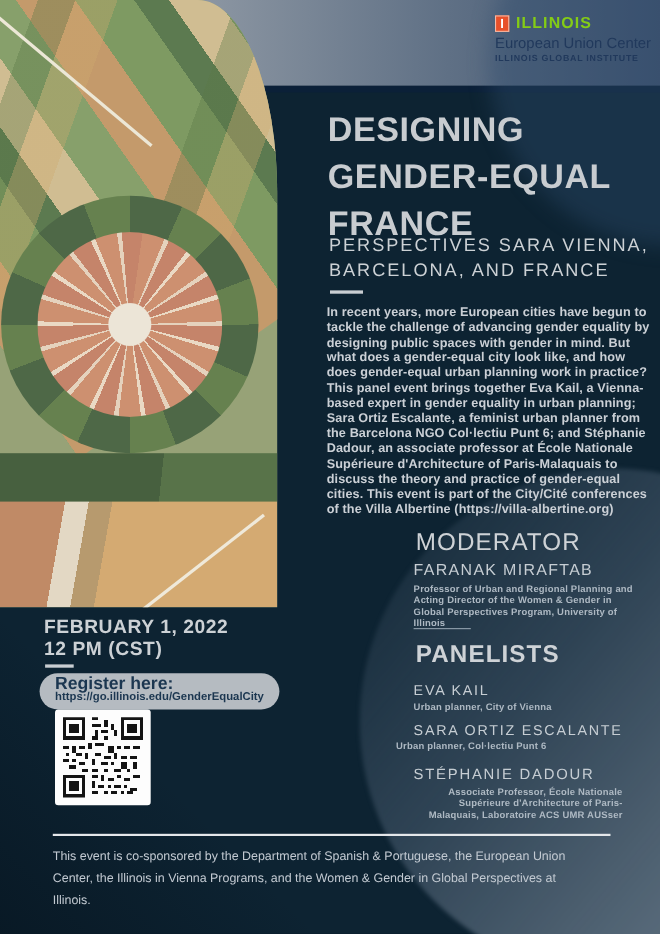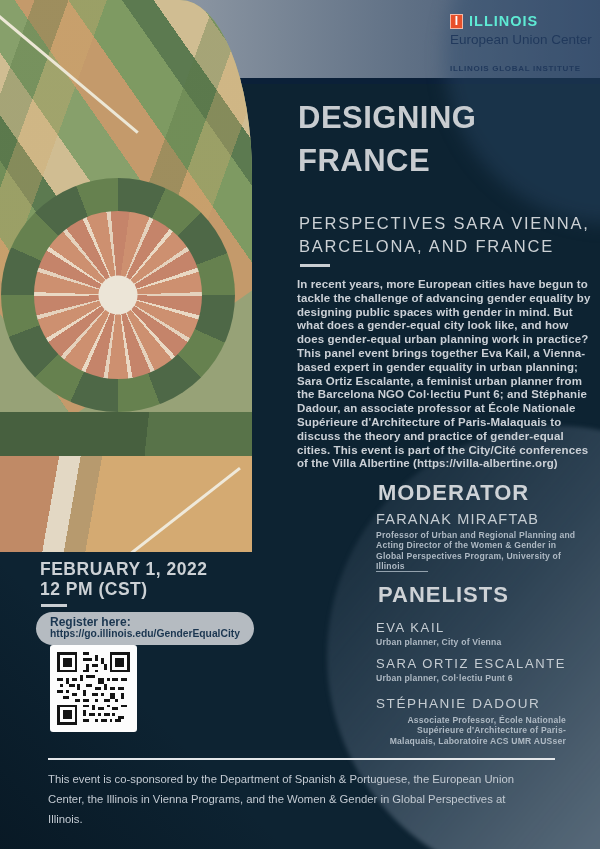--- a/index.html
+++ b/index.html
@@ -17,23 +17,23 @@
   .circle-bottom{position:absolute;left:327px;top:426px;width:460px;height:460px;border-radius:50%;
     background:linear-gradient(130deg,rgba(34,54,71,.15) 0%,rgba(56,76,94,.78) 38%,rgba(88,106,122,.96) 72%,#68788a 100%);
     filter:blur(2px);}
   .shade-bl{position:absolute;left:0;top:560px;width:360px;height:289px;
     background:linear-gradient(45deg,rgba(5,17,27,.55) 0%,rgba(5,17,27,0) 45%);}
   
   .logo-block{position:absolute;left:450px;top:13px;}
   .logo-row{display:flex;align-items:center;gap:6px;}
   .block-i{width:13px;height:15px;background:#e8502a;color:#fff;font-weight:700;font-size:12px;
     display:flex;align-items:center;justify-content:center;border:1.5px solid #f3picot;border:1.5px solid #f4b9a6;box-sizing:border-box;}
-  .logo-name{font-weight:700;font-size:14.5px;letter-spacing:1px;color:#5eead4;}
+  .logo-name{font-weight:700;font-size:14.5px;letter-spacing:1px;color:#84cc16;}
   .logo-org{font-size:13.5px;color:#21395c;margin-top:3px;}
-  .logo-inst{font-size:8px;font-weight:700;letter-spacing:.7px;color:#21395c;margin-top:17px;}
+  .logo-inst{font-size:8px;font-weight:700;letter-spacing:.7px;color:#21395c;margin-top:1px;}
   
   .photo{position:absolute;left:0;top:0;width:252px;height:552px;overflow:hidden;
     border-top-right-radius:72px 175px;background:#97a277;}
   .stripes{position:absolute;left:-110px;top:-160px;width:520px;height:470px;transform:rotate(-35deg);
     background:repeating-linear-gradient(90deg,#c49a6b 0 44px,#7e9a62 44px 88px,#5c7a50 88px 114px,#d0bd92 114px 150px,#87a06b 150px 192px);}
   .stripes2{position:absolute;left:-60px;top:-80px;width:520px;height:420px;transform:rotate(20deg);opacity:.45;
     background:repeating-linear-gradient(90deg,rgba(210,190,140,0) 0 60px,rgba(90,120,70,.8) 60px 92px,rgba(206,170,110,.8) 92px 128px,rgba(220,210,170,0) 128px 170px);}
   .road1{position:absolute;left:-30px;top:70px;width:190px;height:3px;background:#ece7d6;transform:rotate(40deg);}
   .fort{position:absolute;left:1px;top:178px;width:234px;height:234px;border-radius:50%;
     background:repeating-conic-gradient(#4e6847 0 24deg,#66814f 24deg 45deg);}
@@ -47,39 +47,39 @@
     background:linear-gradient(100deg,#c08a66 0 22%,#e3d8c4 22% 30%,#b79a6e 30% 38%,#d4aa72 38% 100%);}
   .road2{position:absolute;left:88px;bottom:30px;width:170px;height:3px;background:#efe9da;transform:rotate(-38deg);}
   
   .title{position:absolute;left:298px;top:96px;width:295px;color:#c8ccd0;
     font-weight:700;font-size:31px;line-height:43px;letter-spacing:.5px;}
   .subtitle{position:absolute;left:299px;top:212px;width:300px;color:#ccd1d5;
     font-size:16.5px;line-height:23px;letter-spacing:1.8px;font-weight:400;}
   .title-rule{position:absolute;left:300px;top:264px;width:30px;height:3px;background:#c9ced2;}
   .intro{position:absolute;left:297px;top:278px;width:299px;color:#cbd0d6;
     font-size:11.5px;line-height:13.8px;font-weight:600;letter-spacing:.1px;}
-  .h-mod{position:absolute;left:378px;top:480px;font-weight:700;font-size:22px;letter-spacing:1px;color:#ced2d6;}
+  .h-mod{position:absolute;left:378px;top:480px;font-weight:400;font-size:22px;letter-spacing:1px;color:#ced2d6;}
   .name-lg{position:absolute;color:#c6cdd3;font-weight:400;letter-spacing:1.6px;}
   .fm-name{left:376px;top:511px;font-size:14.5px;letter-spacing:1.2px;}
   .role{position:absolute;width:200px;color:#aeb9c3;font-size:8.6px;font-weight:700;line-height:10.4px;letter-spacing:.2px;}
   .fm-role{left:376px;top:530px;}
   .mini-rule{position:absolute;left:376px;top:571px;width:52px;height:1px;background:#93a2ae;}
   .h-pan{position:absolute;left:378px;top:582px;font-weight:700;font-size:22px;letter-spacing:1px;color:#ced2d6;}
   .p1-name{left:376px;top:620px;font-size:13px;}
   .p1-role{left:376px;top:637px;}
   .p2-name{left:376px;top:656px;font-size:13px;}
-  .p2-role{left:376px;top:673px;}
+  .p2-role{left:360px;top:673px;}
   .p3-name{left:376px;top:696px;font-size:13.5px;}
   .p3-role{left:376px;top:715px;width:190px;text-align:right;}
   
   .date{position:absolute;left:40px;top:559px;color:#ccd1d5;font-weight:700;font-size:17.5px;line-height:20px;letter-spacing:.5px;}
   .date-rule{position:absolute;left:41px;top:604px;width:26px;height:3px;background:#c9ced2;}
   .pill{position:absolute;left:36px;top:612px;background:#b5bbc1;border-radius:17px;
     padding:4px 14px 5px 14px;color:#1b3650;cursor:pointer;}
-  .pill .l1{font-size:12px;font-weight:700;line-height:12px;}
+  .pill .l1{font-size:16px;font-weight:700;line-height:12px;}
   .pill .l2{font-size:10.3px;font-weight:600;line-height:12px;}
   .qr{position:absolute;left:50px;top:645px;width:87px;height:87px;background:#fdfdfd;border-radius:3px;
     display:flex;align-items:center;justify-content:center;}
   
   .footer-rule{position:absolute;left:48px;top:758px;width:507px;height:2px;background:#e4e7ea;}
   .footer-text{position:absolute;left:48px;top:769px;width:478px;color:#c3cad2;font-size:11.3px;line-height:20px;font-weight:400;}
   .logos{position:absolute;left:58px;top:808px;display:flex;align-items:center;margin-top:47px;}
   .city-cite{color:#2d6bd8;font-size:16px;font-weight:500;letter-spacing:.3px;}
   .cc-emblem{margin-left:8px;display:flex;}
   .villa{margin-left:22px;color:#2272f5;font-weight:600;font-size:14.5px;line-height:14.5px;letter-spacing:.2px;}
@@ -111,20 +111,21 @@
     <div class="road1"></div>
     <div class="fort"></div>
     <div class="city"></div>
     <div class="treeline"></div>
     <div class="town-bottom"></div>
     <div class="road2"></div>
   </div>
 
   <div class="title">
     <div>DESIGNING</div>
+    <div>GENDER-EQUAL</div>
     <div>FRANCE</div>
   </div>
   <div class="subtitle">
     <div>PERSPECTIVES SARA VIENNA,</div>
     <div>BARCELONA, AND FRANCE</div>
   </div>
   <div class="title-rule"></div>
 
   <div class="intro">In recent years, more European cities have begun to tackle the challenge of advancing gender equality by designing public spaces with gender in mind. But what does a gender-equal city look like, and how does gender-equal urban planning work in practice? This panel event brings together Eva Kail, a Vienna-based expert in gender equality in urban planning; Sara Ortiz Escalante, a feminist urban planner from the Barcelona NGO Col·lectiu Punt 6; and Stéphanie Dadour, an associate professor at École Nationale Supérieure d'Architecture of Paris-Malaquais to discuss the theory and practice of gender-equal cities. This event is part of the City/Cité conferences of the Villa Albertine (https://villa-albertine.org)</div>
 

